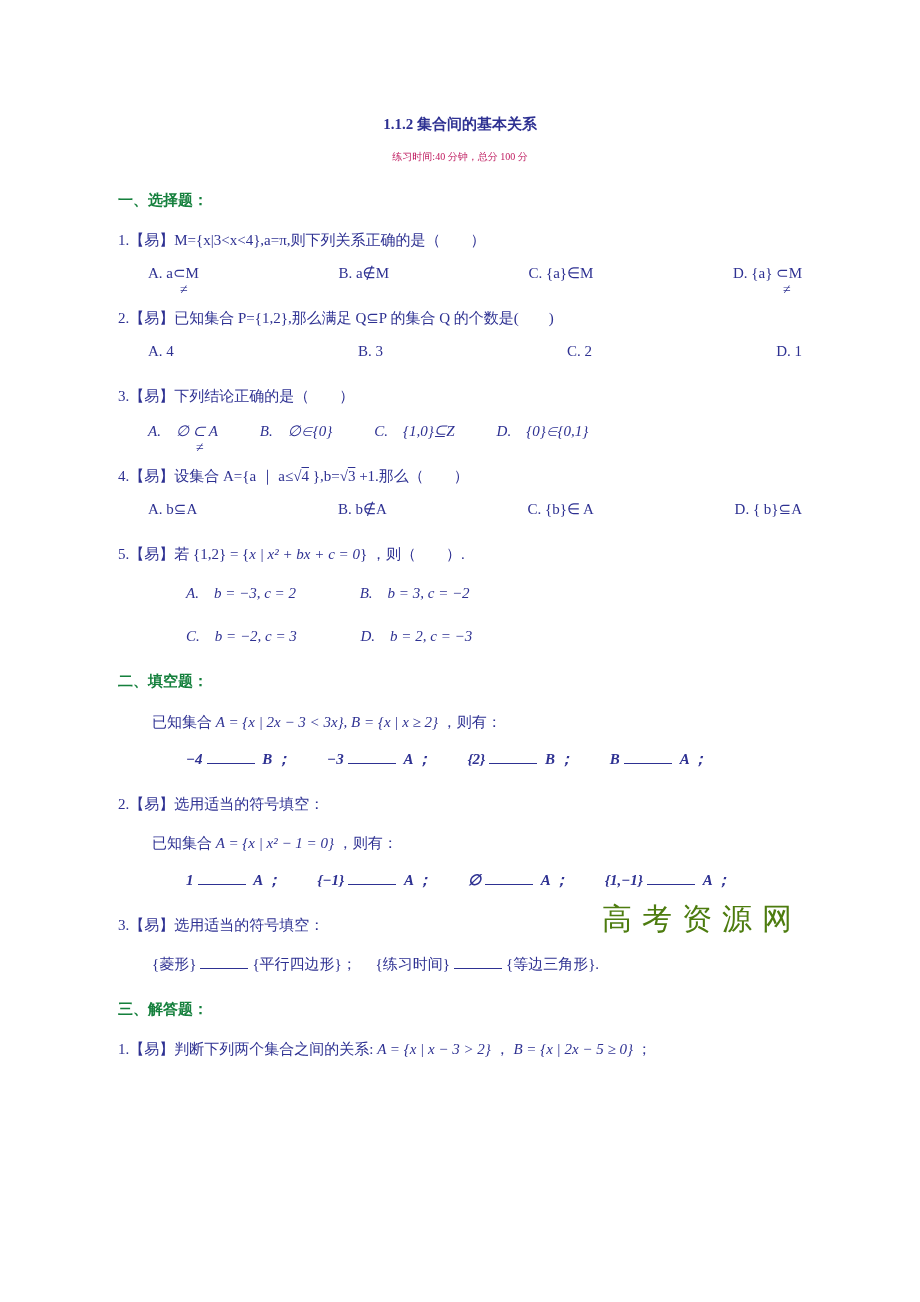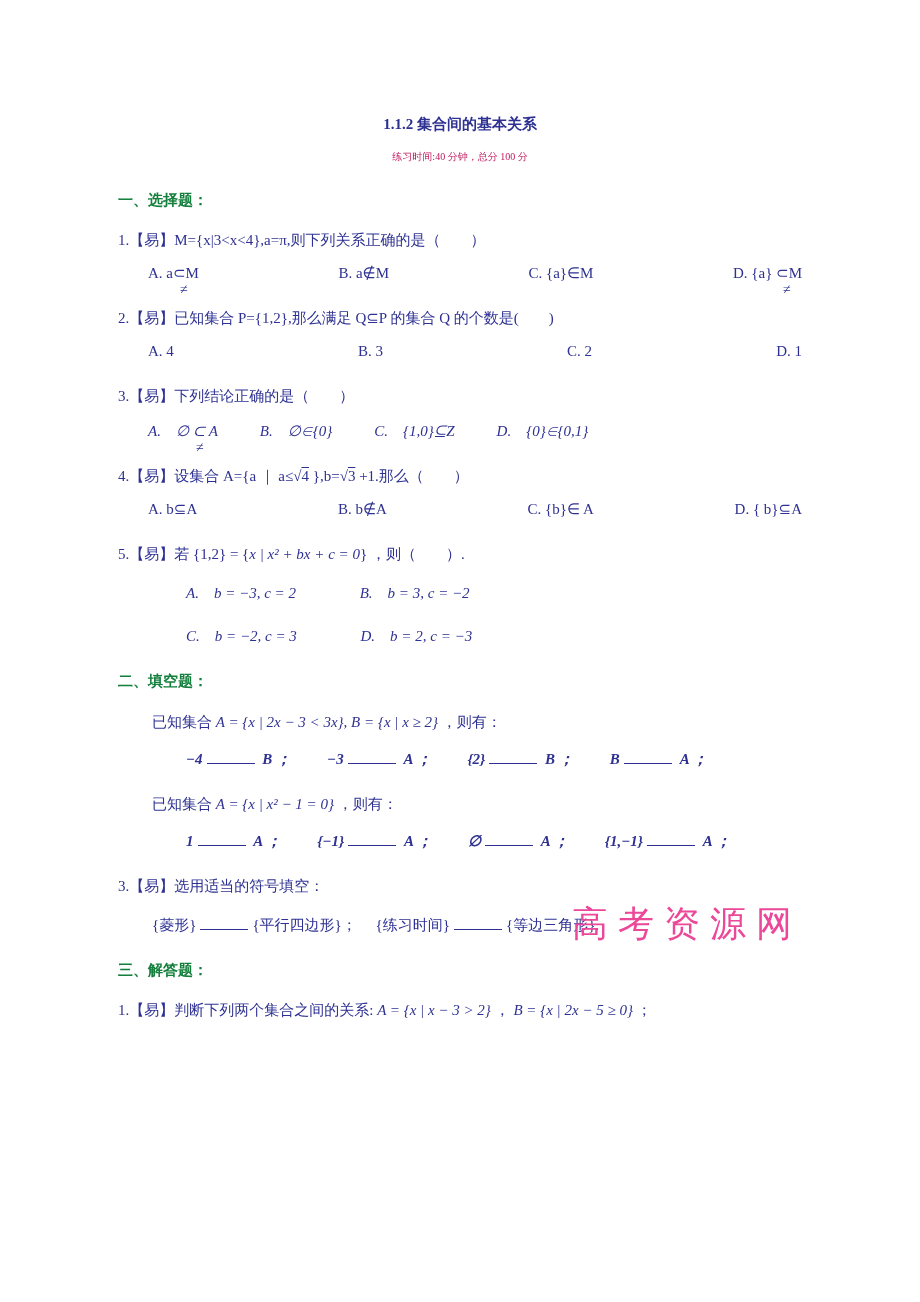--- a/index.html
+++ b/index.html
@@ -75,22 +75,22 @@
       height: 14px;
       vertical-align: baseline;
     }
     .math-it { font-style: italic; font-family: "Times New Roman", serif; }
     .indent { padding-left: 34px; }
     .indent2 { padding-left: 68px; }
     .watermark {
       position: absolute;
       right: 118px;
       top: 890px;
-      font-size: 36px;
-      color: #ec4899;
+      font-size: 30px;
+      color: #4d7c0f;
       letter-spacing: 10px;
       pointer-events: none;
     }
     .row-spread { display: flex; justify-content: flex-start; flex-wrap: wrap; gap: 36px; padding-left: 68px; margin-top: 4px; margin-bottom: 6px; font-weight: bold;}
     .row-spread2 { display: flex; justify-content: flex-start; flex-wrap: wrap; gap: 42px; padding-left: 30px; margin-top: 2px;}
   </style>
 </head>
 <body>
 
 <div class="header-title">1.1.2 集合间的基本关系</div>
@@ -171,20 +171,21 @@
   </div>
   <div class="row-spread">
     <span><span class="math-it">−4</span><span class="blank"></span> <span class="math-it">B ；</span></span>
     <span><span class="math-it">−3</span><span class="blank"></span> <span class="math-it">A ；</span></span>
     <span><span class="math-it">{2}</span><span class="blank"></span> <span class="math-it">B ；</span></span>
     <span><span class="math-it">B</span><span class="blank"></span> <span class="math-it">A ；</span></span>
   </div>
 </div>
 
 <div class="question">
+  <div>2.【易】选用适当的符号填空：</div>
   <div class="indent" style="margin-top:6px">
     <span>已知集合 </span><span class="math-it">A = {x | x² − 1 = 0}</span><span> ，则有：</span>
   </div>
   <div class="row-spread">
     <span><span class="math-it">1</span><span class="blank"></span> <span class="math-it">A ；</span></span>
     <span><span class="math-it">{−1}</span><span class="blank"></span> <span class="math-it">A ；</span></span>
     <span><span class="math-it">∅</span><span class="blank"></span> <span class="math-it">A ；</span></span>
     <span><span class="math-it">{1,−1}</span><span class="blank"></span> <span class="math-it">A ；</span></span>
   </div>
 </div>

